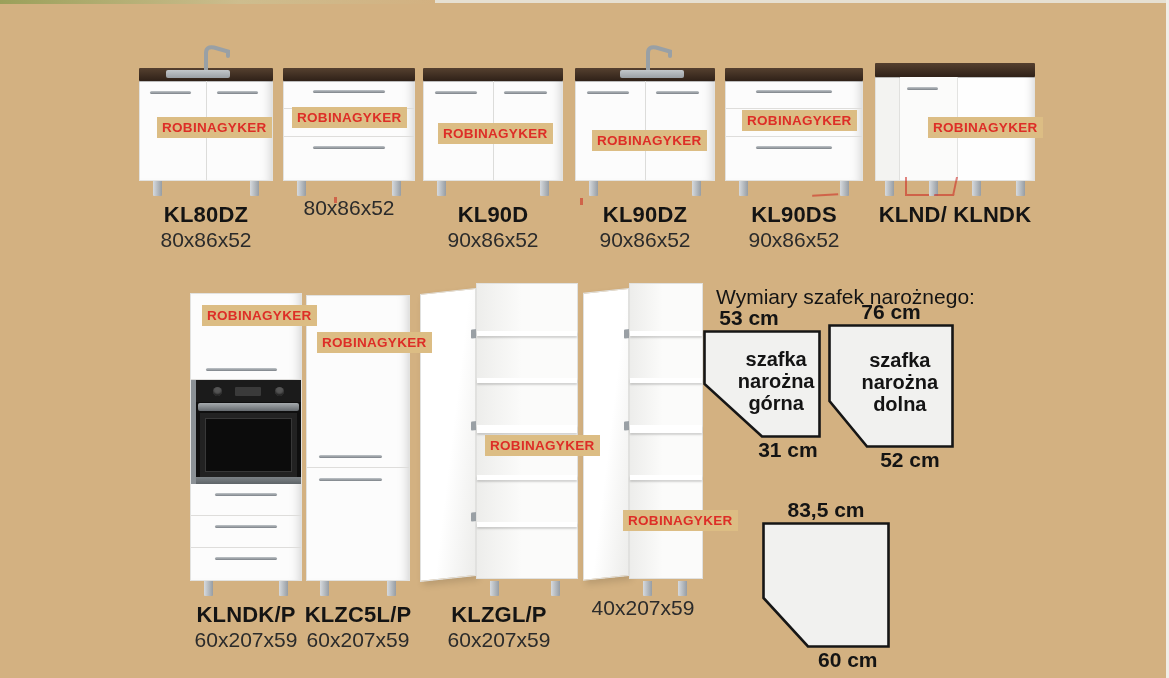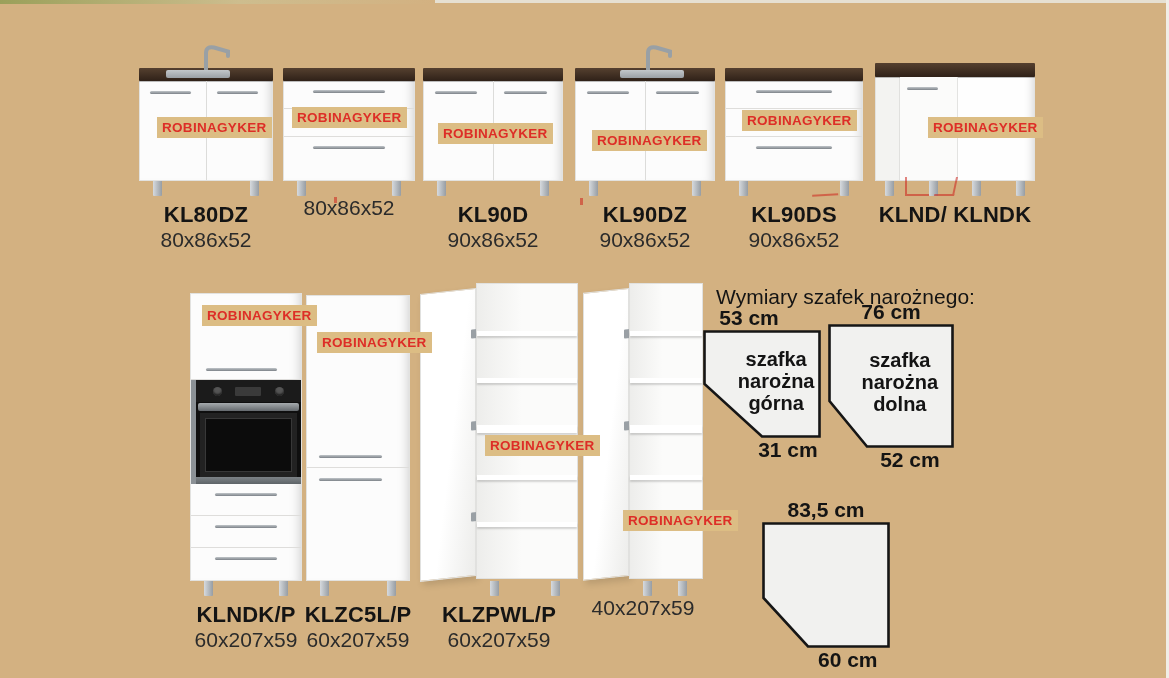--- a/index.html
+++ b/index.html
@@ -324,21 +324,21 @@
           <span class="shelf" style="top:65%"></span>
           <span class="shelf" style="top:81%"></span>
         </div>
         <div class="legs" style="position:absolute;bottom:0;left:56px;right:4px">
             <span class="leg"></span>
             <span class="leg"></span>
           </div>
       </div>
       <div class="wm" style="left:67px;top:152px">ROBINAGYKER</div>
     </div>
-    <div class="pname">KLZPWL/P</div>
+    <div class="pname">KLZGL/P</div>
     <div class="pdims">60x207x59</div>
   </div>
 
   <div class="card bot" style="left:581px;top:283px;width:124px">
     <div class="cabzone">
       <div class="cab shelfwrap" style="width:120px;height:313px">
         <div class="opendoor" style="left:0;width:46px">
           <span class="hinge" style="top:14%"></span>
           <span class="hinge" style="top:46%"></span>
           <span class="hinge" style="top:78%"></span>

